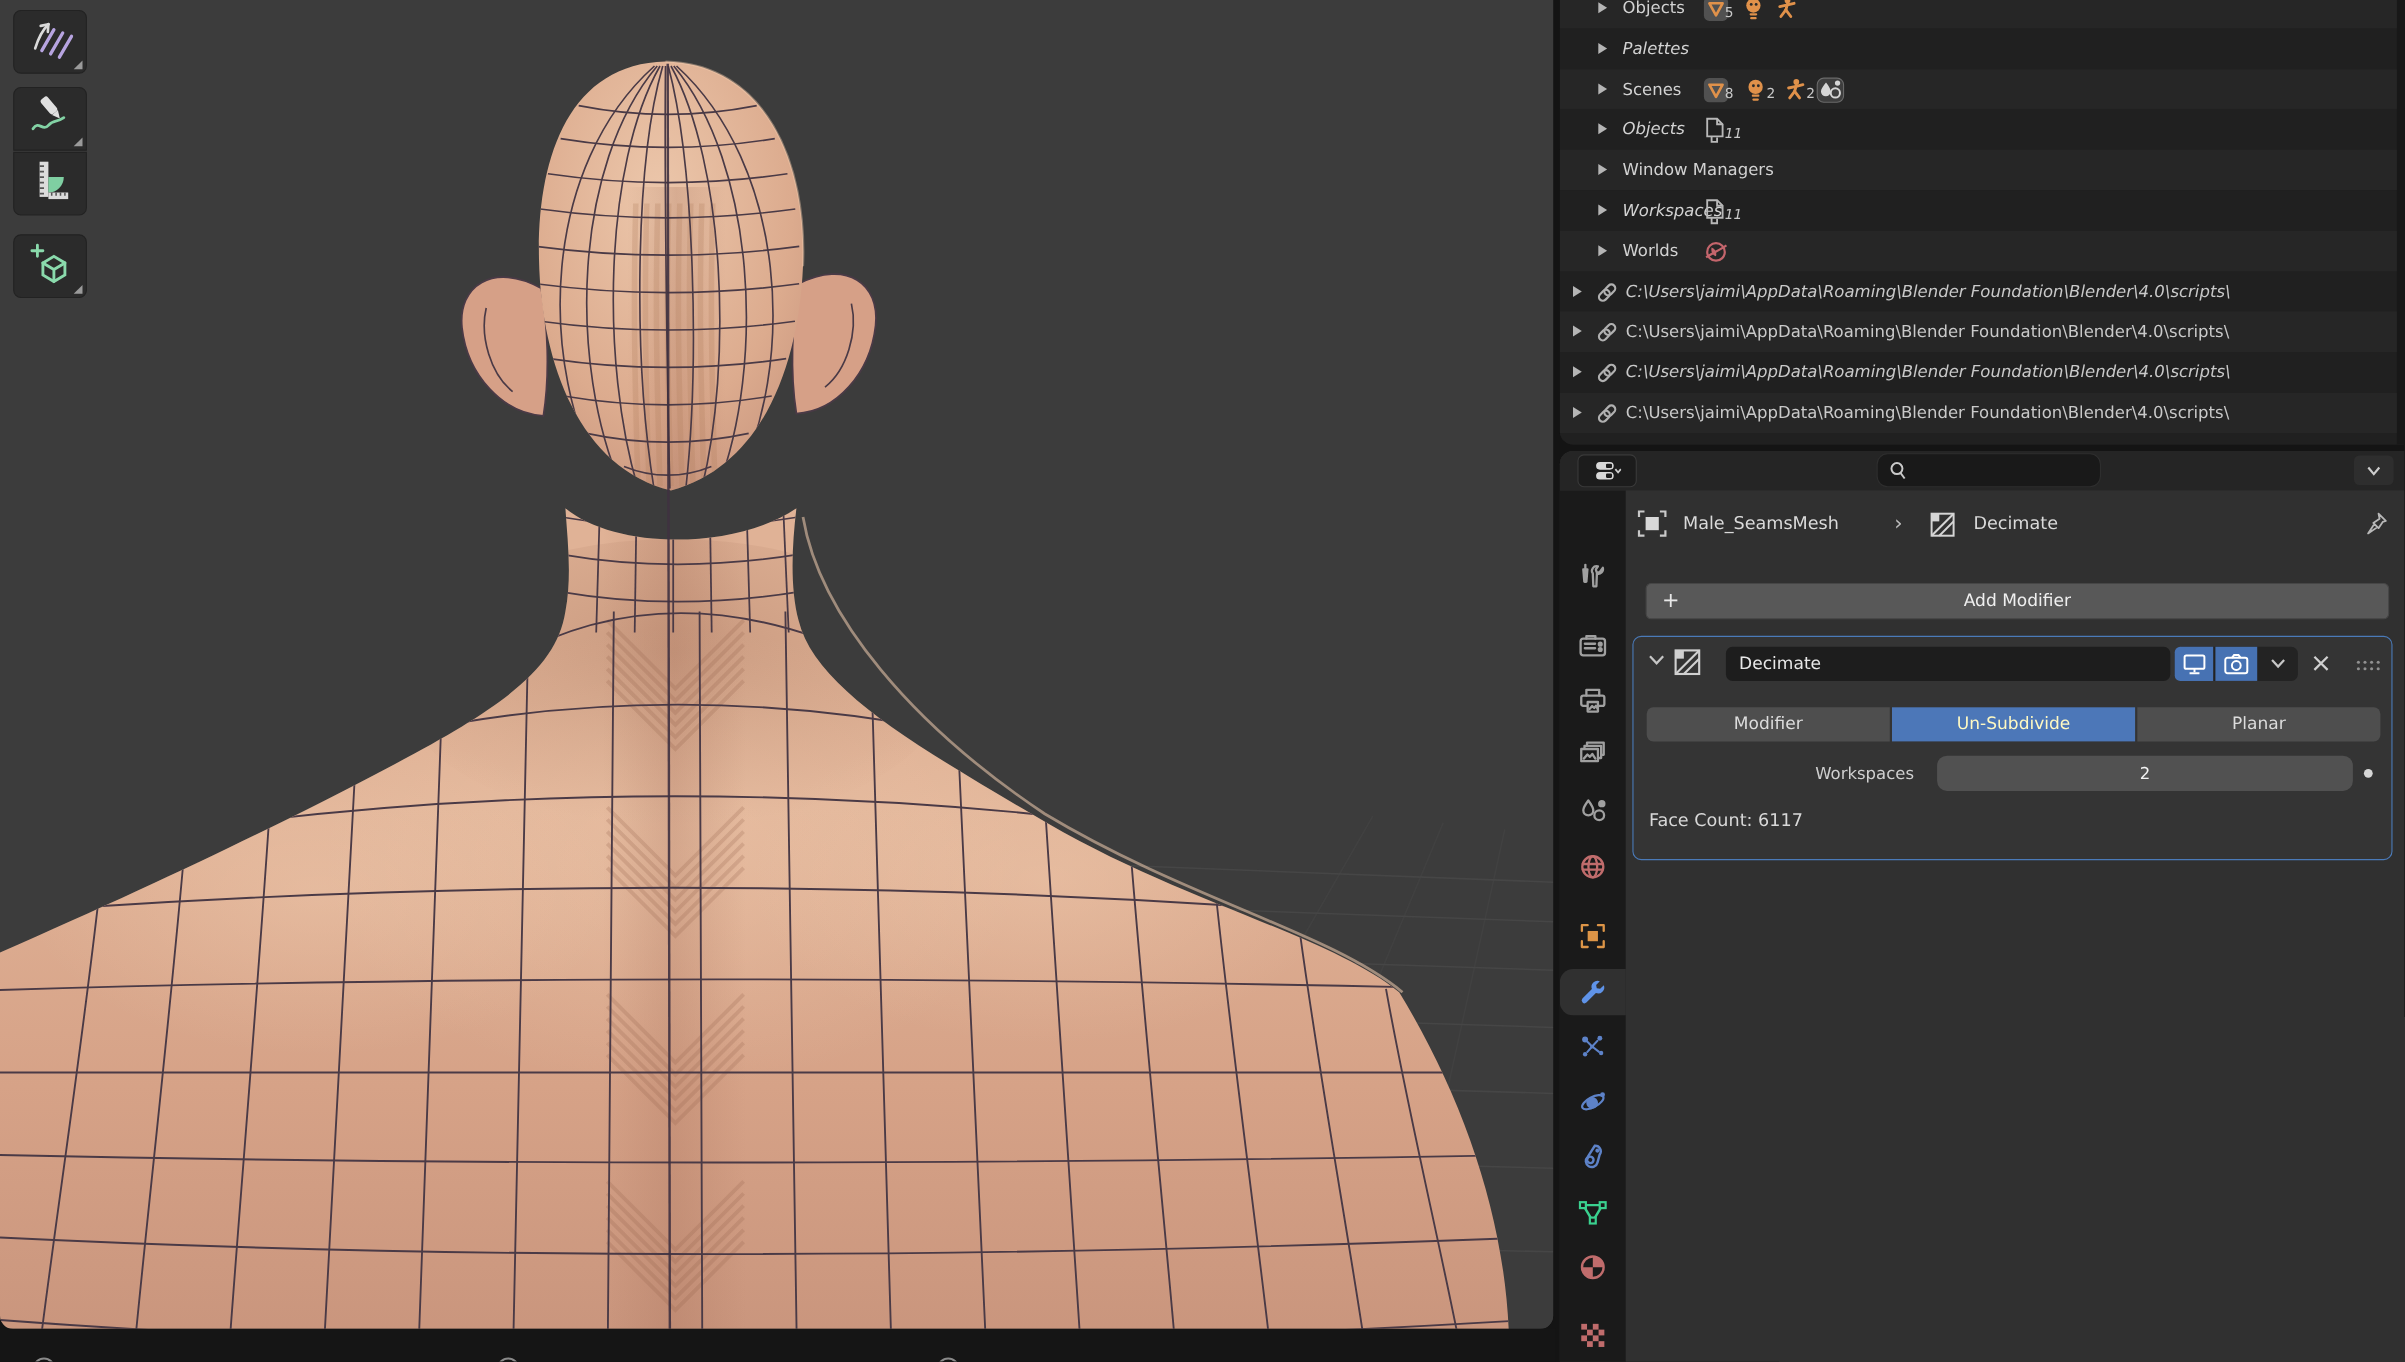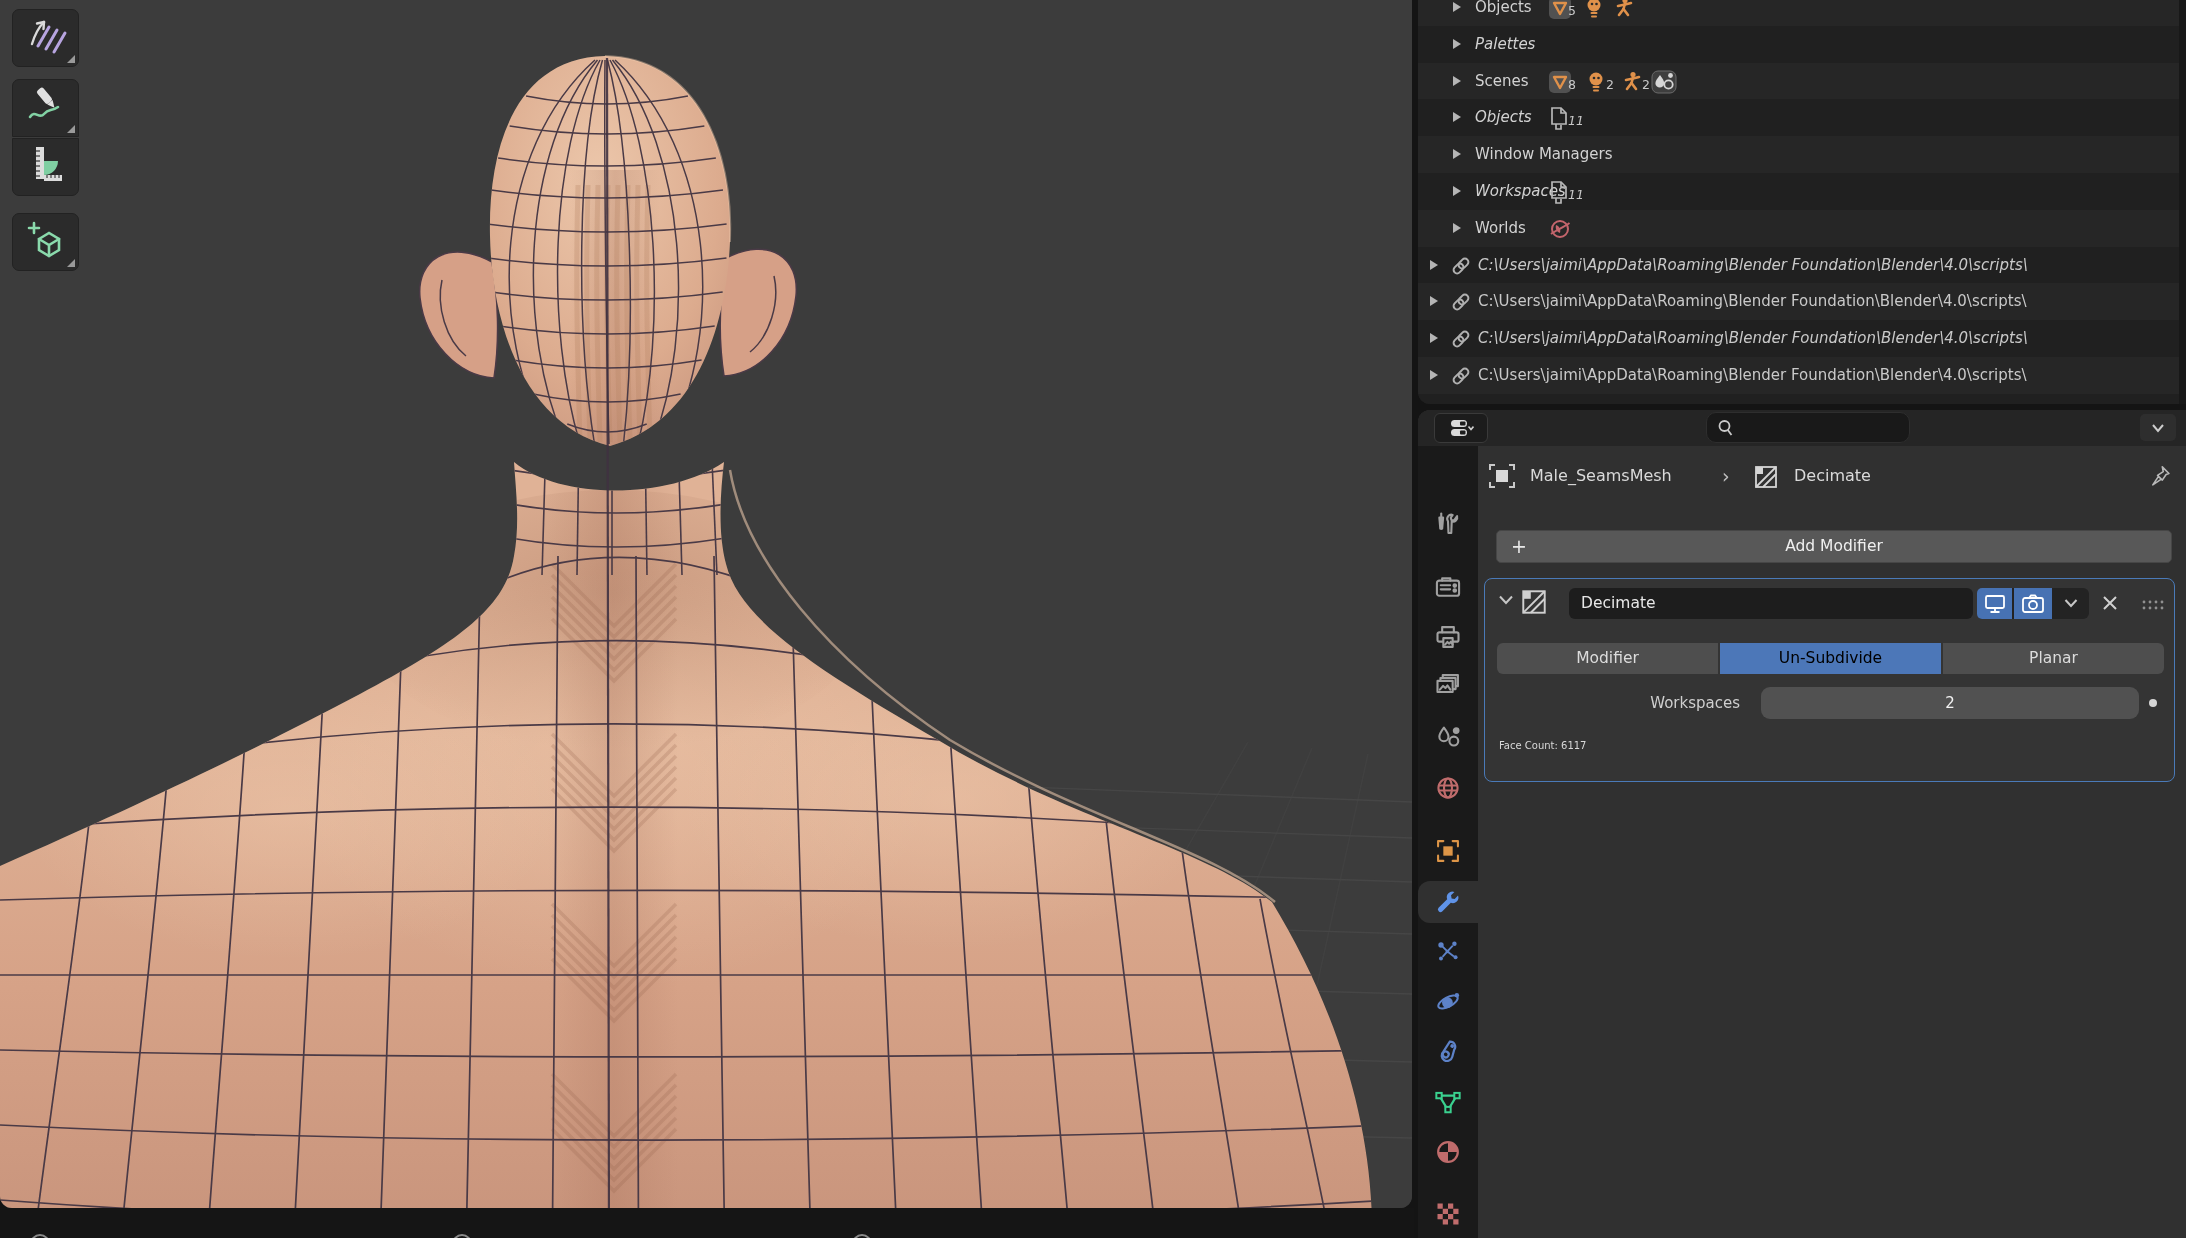--- a/index.html
+++ b/index.html
@@ -59,26 +59,26 @@
   #tog-view{left:0;width:35px;background:#4772b3;border-radius:5px 0 0 5px;}
   #tog-render{left:37px;width:38px;background:#4772b3;}
   #tog-extras{left:76px;width:36px;}
   #mp-close{position:absolute;left:616px;top:15px;}
   #mp-grip{position:absolute;left:656px;top:20px;}
 
   #mp-modes{position:absolute;left:12px;top:64px;width:667px;height:31px;display:flex;gap:2px;}
   .modebtn{flex:1;height:31px;background:#4e4e4e;color:#dcdcdc;font-size:15.5px;text-align:center;line-height:31px;}
   .modebtn:first-child{border-radius:6px 0 0 6px;}
   .modebtn:last-child{border-radius:0 6px 6px 0;}
-  .modebtn.sel{background:#4c77b8;color:#000000;}
+  .modebtn.sel{background:#4c77b8;color:#fef9c3;}
 
   #iter-label{position:absolute;left:0;top:107px;width:255px;height:34px;line-height:34px;text-align:right;color:#cfcfcf;font-size:15px;}
   #iter-field{position:absolute;left:276px;top:108px;width:378px;height:32px;background:#515151;border-radius:9px;color:#f2f2f2;font-size:15px;text-align:center;line-height:32px;}
   #iter-dot{position:absolute;left:664px;top:120px;width:8px;height:8px;border-radius:50%;background:#d6d6d6;}
-  #facecount{position:absolute;left:14px;top:152px;height:30px;line-height:30px;color:#d8d8d8;font-size:10px;}
+  #facecount{position:absolute;left:14px;top:152px;height:30px;line-height:30px;color:#d8d8d8;font-size:16px;}
 
   svg{display:block;}
 </style>
 </head>
 <body>
 
 <div id="stage">
 
   <div id="viewport">
     <svg width="1412" height="1208" viewBox="0 0 1412 1208">

